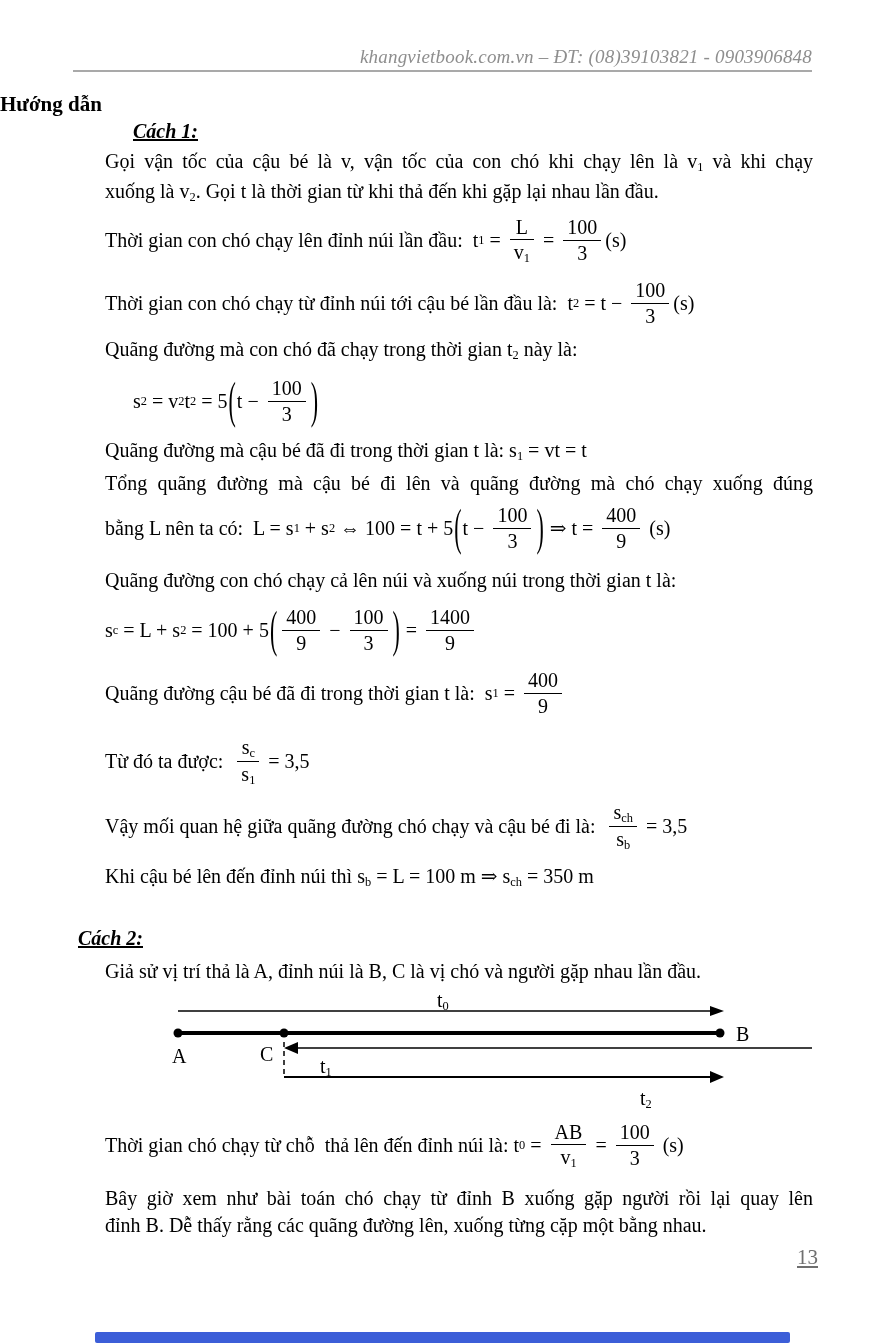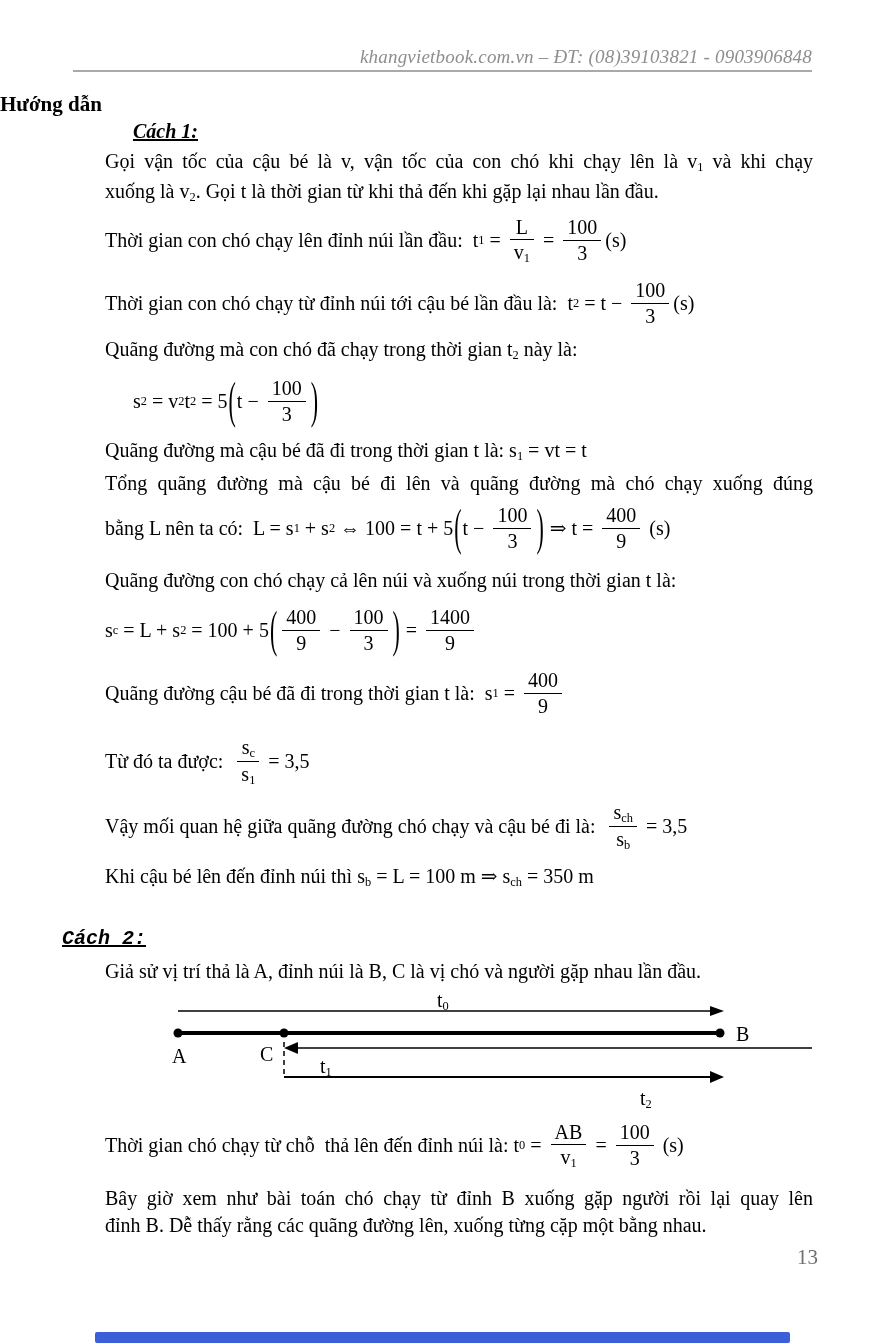--- a/index.html
+++ b/index.html
@@ -4,31 +4,31 @@
 <style>
   html,body{margin:0;padding:0;background:#ffffff;}
   #page{position:relative;width:888px;height:1344px;background:#ffffff;overflow:hidden;
         font-family:"Liberation Serif","DejaVu Serif",serif;color:#000;}
   .abs{position:absolute;}
   #header-line{top:38px;right:76px;font-style:italic;font-size:19px;color:#8e8e8e;letter-spacing:.2px;margin-top:8px;}
   #header-rule{top:70px;left:73px;width:739px;height:2px;background:#a9a9a9;}
   #page-title{top:92px;left:0;width:888px;text-align:left;font-weight:bold;font-size:21px;}
   .cach{font-weight:bold;font-style:italic;font-size:20px;text-decoration:underline;}
   #cach1{top:120px;left:103px;margin-left:30px;}
-  #cach2{top:927px;left:62px;font-family:Liberation Mono, monospace;}
+  #cach2{top:927px;left:78px;}
   .pl{left:105px;width:708px;font-size:20px;line-height:28px;}
   .j{text-align:justify;text-align-last:justify;}
   .ml{left:105px;display:flex;align-items:center;font-size:20px;white-space:pre;}
   sub{font-size:0.62em;line-height:1;vertical-align:-0.25em;}
   .fr{display:inline-flex;flex-direction:column;text-align:center;margin:0 4px;vertical-align:middle;}
   .fr .n{display:block;padding:0 4px 1px 4px;line-height:1.12;border-bottom:1.4px solid #000;}
   .fr .d{display:block;padding:1px 4px 0 4px;line-height:1.12;}
   .bp{display:inline-block;transform:scaleY(2.35);transform-origin:center;font-size:22px;font-weight:400;margin:0 1px;}
   .dlabel{font-size:20px;line-height:24px;}
-  #page-number{top:1245px;right:70px;font-size:21px;color:#6f6f6f;}
+  #page-number{top:1245px;right:70px;font-size:21px;color:#6f6f6f;text-decoration:underline;}
   #progress-bar{top:1332px;left:95px;width:695px;height:11px;background:#3c5ed8;border-radius:2px;}
   svg{display:block;}
 </style>
 </head>
 <body>
 
 <div id="page">
 
   <div id="header-line" class="abs">khangvietbook.com.vn – ĐT: (08)39103821 - 0903906848</div>
   <div id="header-rule" class="abs"></div>

